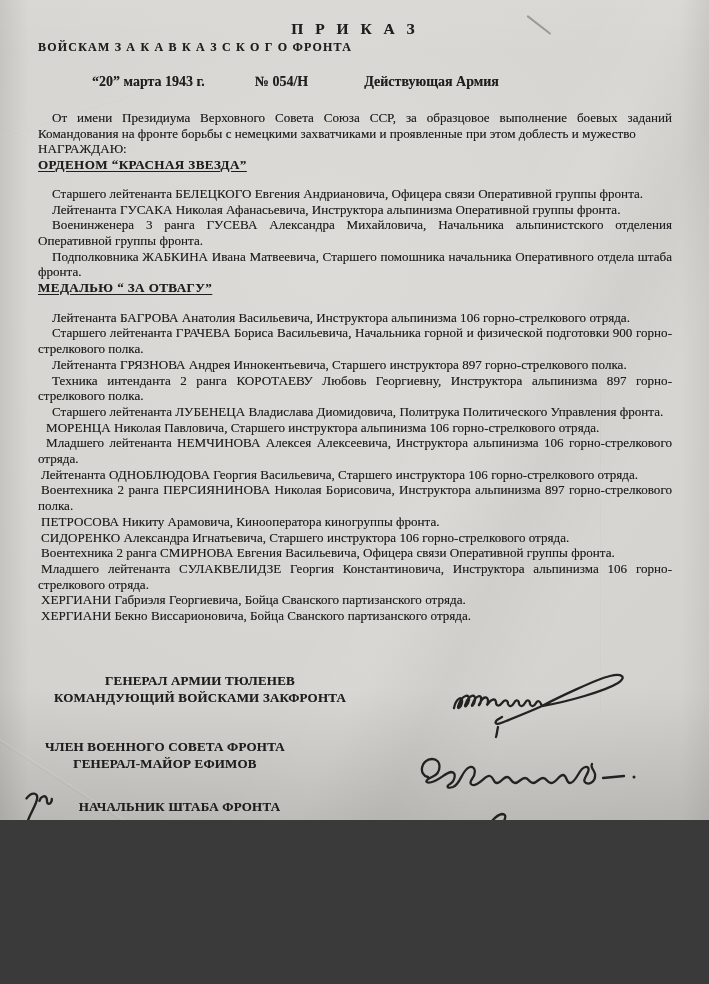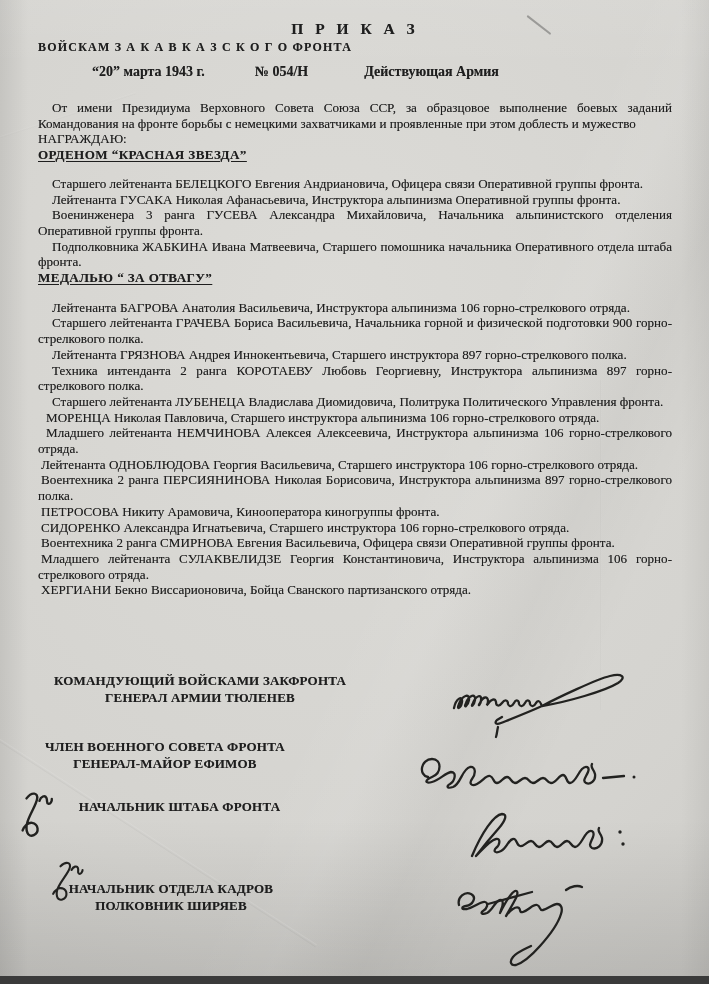--- a/index.html
+++ b/index.html
@@ -1,17 +1,17 @@
 <!DOCTYPE html>
 <html lang="ru"><head>
 <meta charset="utf-8">
 <style>
   html,body{margin:0;padding:0;background:#3a3a3a;}
   .page{
-    position:relative;width:709px;height:976px;overflow:hidden;
+    position:relative;width:709px;height:820px;overflow:hidden;
     font-family:"Liberation Serif","DejaVu Serif",serif;
     color:#1e1e1e;
     background:
       radial-gradient(130% 120% at 46% 32%, #dcdbd7 0%, #d4d3cf 52%, #c9c8c4 88%, #bfbeba 100%);
   }
   .texture{
     position:absolute;inset:0;pointer-events:none;
     background:
       linear-gradient(to right, rgba(0,0,0,0.08), rgba(0,0,0,0) 4%, rgba(0,0,0,0) 96%, rgba(0,0,0,0.05)),
       linear-gradient(to bottom, rgba(255,255,255,0.07), rgba(0,0,0,0) 7%, rgba(0,0,0,0) 84%, rgba(0,0,0,0.11)),
@@ -28,21 +28,21 @@
     background:linear-gradient(to bottom, rgba(255,255,255,0.22), rgba(0,0,0,0.05));opacity:.4;}
 
   .content{
     position:absolute;left:38px;top:20px;width:634px;
     font-size:13.1px;line-height:15.7px;
     text-shadow:0 0 0.5px rgba(25,25,25,0.45);
   }
   p{margin:0;}
   .title{text-align:center;font-weight:bold;font-size:15.5px;line-height:18px;letter-spacing:4px;}
   .subtitle{text-align:left;font-weight:bold;font-size:12px;line-height:19px;letter-spacing:1.2px;}
-  .dateline{display:flex;font-weight:bold;font-size:14px;line-height:19px;margin-top:5px;}
+  .dateline{display:flex;font-weight:bold;font-size:14px;line-height:19px;margin-top:15px;}
   .dateline .d1{margin-left:54px;}
   .dateline .d2{margin-left:50px;}
   .dateline .d3{margin-left:56px;}
   .preamble{margin-top:19px;text-indent:14px;text-align:justify;}
   .award-word{text-indent:0;}
   .sec-heading{text-align:left;font-weight:bold;letter-spacing:0.4px;
     text-decoration:underline;text-underline-offset:2px;margin:0 0 13px 0;}
   .sec-heading.second{margin-bottom:14px;}
   .entry{text-align:justify;text-indent:14px;}
   .entry.i8{text-indent:8px;}
@@ -100,27 +100,28 @@
     <p class="entry">Техника интенданта 2 ранга КОРОТАЕВУ Любовь Георгиевну, Инструктора альпинизма 897 горно-стрелкового полка.</p>
     <p class="entry">Старшего лейтенанта ЛУБЕНЕЦА Владислава Диомидовича, Политрука Политического Управления фронта.</p>
     <p class="entry i8">МОРЕНЦА Николая Павловича, Старшего инструктора альпинизма 106 горно-стрелкового отряда.</p>
     <p class="entry i8">Младшего лейтенанта НЕМЧИНОВА Алексея Алексеевича, Инструктора альпинизма 106 горно-стрелкового отряда.</p>
     <p class="entry i2">Лейтенанта ОДНОБЛЮДОВА Георгия Васильевича, Старшего инструктора 106 горно-стрелкового отряда.</p>
     <p class="entry i2">Воентехника 2 ранга ПЕРСИЯНИНОВА Николая Борисовича, Инструктора альпинизма 897 горно-стрелкового полка.</p>
     <p class="entry i2">ПЕТРОСОВА Никиту Арамовича, Кинооператора киногруппы фронта.</p>
     <p class="entry i2">СИДОРЕНКО Александра Игнатьевича, Старшего инструктора 106 горно-стрелкового отряда.</p>
     <p class="entry i2">Воентехника 2 ранга СМИРНОВА Евгения Васильевича, Офицера связи Оперативной группы фронта.</p>
     <p class="entry i2">Младшего лейтенанта СУЛАКВЕЛИДЗЕ Георгия Константиновича, Инструктора альпинизма 106 горно-стрелкового отряда.</p>
+    <p class="entry i2">ХЕРГИАНИ Габриэля Георгиевича, Бойца Сванского партизанского отряда.</p>
     <p class="entry i2">ХЕРГИАНИ Бекно Виссарионовича, Бойца Сванского партизанского отряда.</p>
   </div>
 
   <div class="sig-area">
     <div class="sig-block b1">
+      <div>ГЕНЕРАЛ АРМИИ ТЮЛЕНЕВ</div>
       <div>КОМАНДУЮЩИЙ ВОЙСКАМИ ЗАКФРОНТА</div>
-      <div>ГЕНЕРАЛ АРМИИ ТЮЛЕНЕВ</div>
     </div>
     <svg class="autograph a1" viewBox="0 0 190 70">
       <path d="M7,38 C9,28 16,25 15,32 C14,38 9,41 12,34 C15,25 23,23 22,30 C21,36 16,39 19,33 C22,25 29,23 28,30 C27,36 23,38 26,33 C29,25 35,24 34,30 C34,35 30,37 33,33 C36,26 41,26 41,31 C41,35 38,37 41,34 C44,29 48,28 49,32 C49,36 52,37 55,33 C58,29 61,30 61,34 C62,37 65,37 67,33 C69,29 72,30 72,34 C73,37 76,37 78,33 C80,29 83,30 83,34 C84,37 87,37 89,33 C91,30 93,31 94,34 L95,36 C110,28 150,9 163,6 C175,3 180,7 171,13 C158,21 120,32 95,36 C82,42 64,49 54,53 C49,55 47,53 50,50 L55,47"></path>
       <path d="M51,57 C50,61 50,64 49,67"></path>
     </svg>
 
     <div class="sig-block b2">
       <div>ЧЛЕН ВОЕННОГО СОВЕТА ФРОНТА</div>
       <div>ГЕНЕРАЛ-МАЙОР ЕФИМОВ</div>
     </div>

